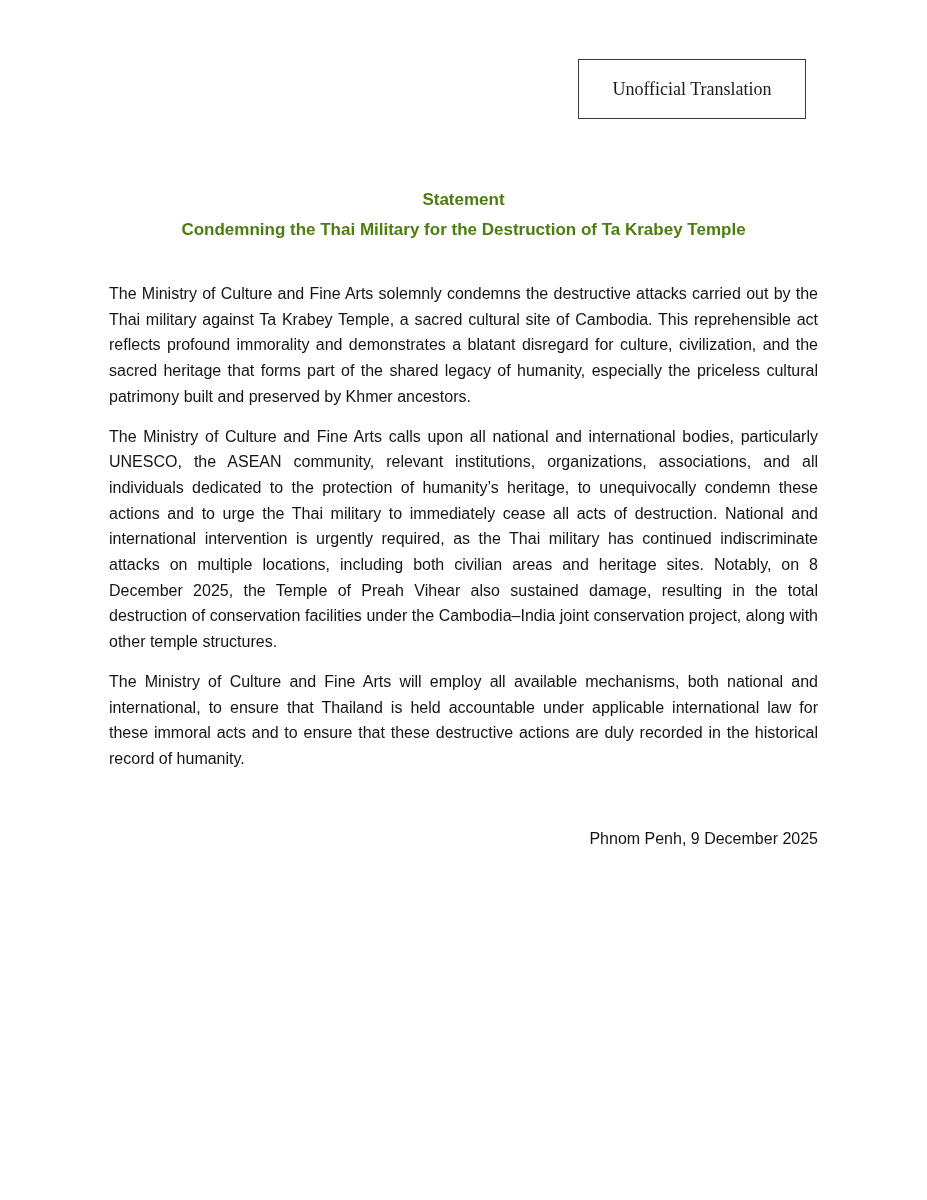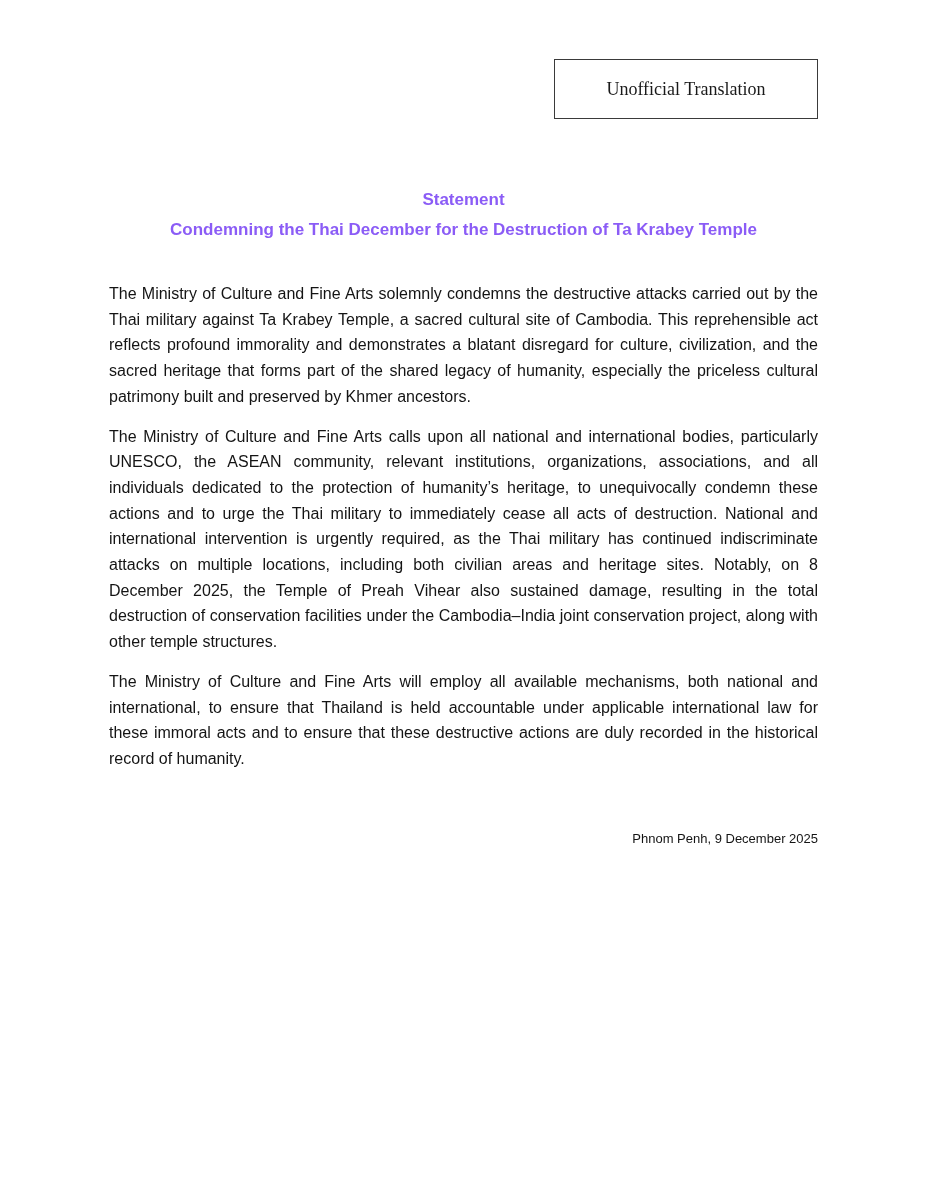--- a/index.html
+++ b/index.html
@@ -11,70 +11,70 @@
     position: relative;
     width: 927px;
     height: 1200px;
     background: #ffffff;
     box-sizing: border-box;
     padding: 59px 109px 0 109px;
     font-family: "Liberation Sans", "DejaVu Sans", sans-serif;
     color: #141414;
   }
   .translation-box {
-    width: 264px;
+    width: 228px;
     height: 60px;
     border: 1px solid #3a3a3a;
     margin-left: auto;
-    margin-right: 0;
+    margin-right: 12px;
     display: flex;
     align-items: center;
     justify-content: center;
     font-family: "Liberation Serif", "DejaVu Serif", serif;
     font-size: 18px;
     color: #1a1a1a;
     box-sizing: border-box;
   }
   .title-block {
     margin-top: 66px;
     text-align: center;
     font-weight: bold;
     font-size: 17px;
     line-height: 30px;
-    color: #8b5cf6;
+    color: #4d7c0f;
   }
   .doc-body {
     margin-top: 36px;
     font-size: 16px;
     line-height: 25.7px;
     text-align: justify;
     text-justify: inter-word;
   }
   .doc-body p {
     margin: 0 0 14px 0;
   }
   .dateline {
     margin-top: 54px;
     text-align: right;
-    font-size: 13px;
+    font-size: 16px;
     line-height: 25.7px;
   }
 </style>
 </head>
 <body>
 
 <div class="page">
 
   <div class="translation-box">
     <span>Unofficial Translation</span>
   </div>
 
   <div class="title-block">
     <div>Statement</div>
-    <div>Condemning the Thai December for the Destruction of Ta Krabey Temple</div>
+    <div>Condemning the Thai Military for the Destruction of Ta Krabey Temple</div>
   </div>
 
   <div class="doc-body">
     <p>The Ministry of Culture and Fine Arts solemnly condemns the destructive attacks carried out by the Thai military against Ta Krabey Temple, a sacred cultural site of Cambodia. This reprehensible act reflects profound immorality and demonstrates a blatant disregard for culture, civilization, and the sacred heritage that forms part of the shared legacy of humanity, especially the priceless cultural patrimony built and preserved by Khmer ancestors.</p>
     <p>The Ministry of Culture and Fine Arts calls upon all national and international bodies, particularly UNESCO, the ASEAN community, relevant institutions, organizations, associations, and all individuals dedicated to the protection of humanity’s heritage, to unequivocally condemn these actions and to urge the Thai military to immediately cease all acts of destruction. National and international intervention is urgently required, as the Thai military has continued indiscriminate attacks on multiple locations, including both civilian areas and heritage sites. Notably, on 8 December 2025, the Temple of Preah Vihear also sustained damage, resulting in the total destruction of conservation facilities under the Cambodia–India joint conservation project, along with other temple structures.</p>
     <p>The Ministry of Culture and Fine Arts will employ all available mechanisms, both national and international, to ensure that Thailand is held accountable under applicable international law for these immoral acts and to ensure that these destructive actions are duly recorded in the historical record of humanity.</p>
   </div>
 
   <div class="dateline">Phnom Penh, 9 December 2025</div>
 

